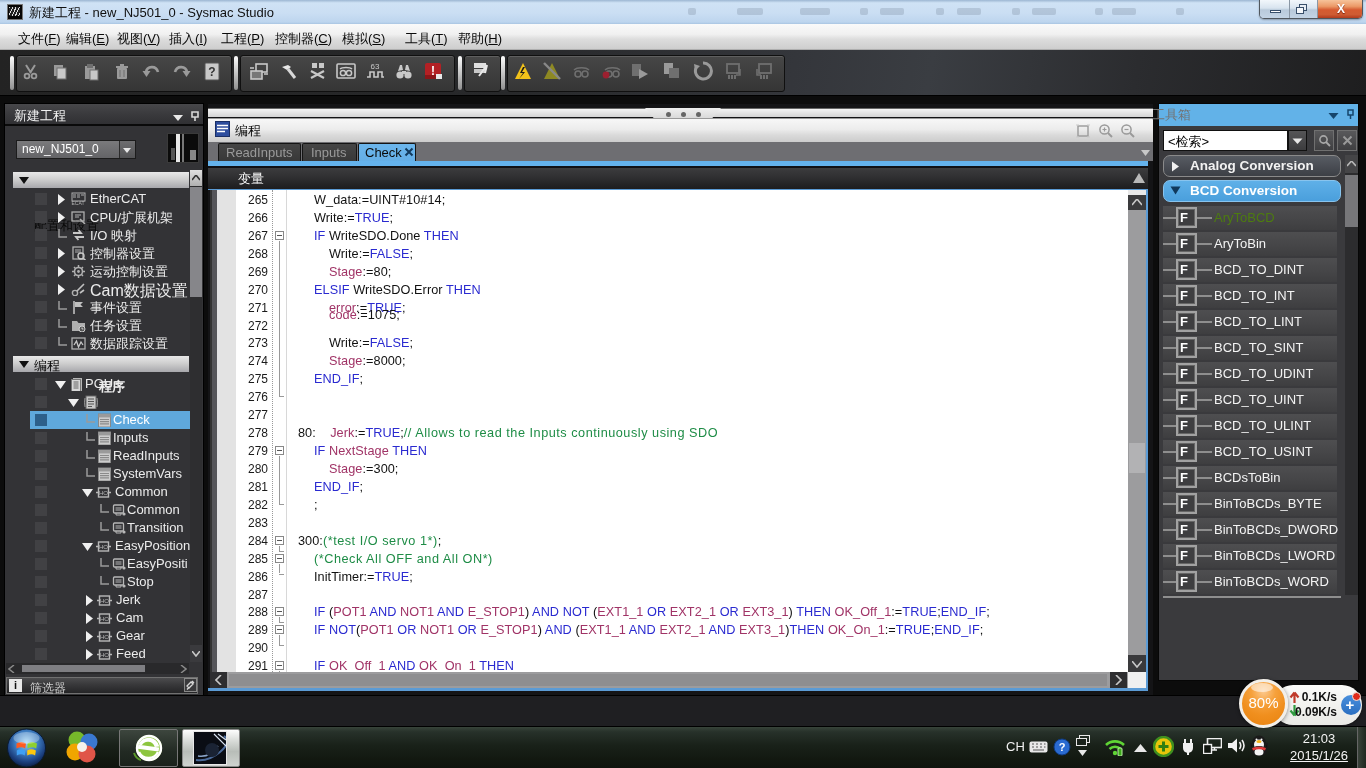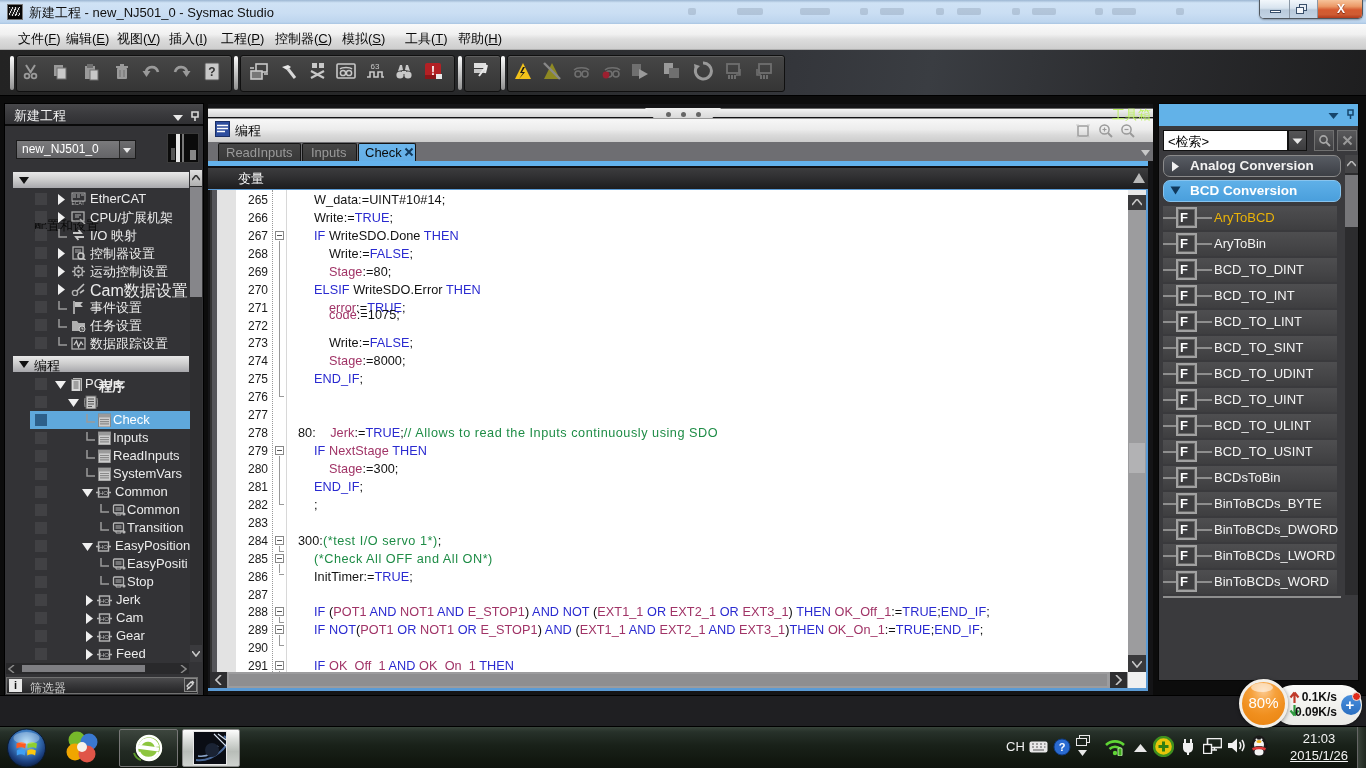--- a/index.html
+++ b/index.html
@@ -627,21 +627,21 @@
 <div class="abs" style="left:1110px;top:672px;width:17px;height:16px;background:#2e2e30;"></div>
 <svg class="abs" style="left:1115px;top:675px" width="7" height="10" viewBox="0 0 7 10">
     <path d="M1 0 L6 5 L1 10" stroke="#c8c8c8" stroke-width="1.6" fill="none"></path>
   </svg>
 <div class="abs" style="left:229px;top:674px;width:878px;height:12px;background:#8e8e90;"></div>
 <div class="abs" style="left:1146px;top:190px;width:2px;height:498px;background:#5b9bd5;"></div>
 <div class="abs" style="left:208px;top:688px;width:940px;height:3px;background:#5b9bd5;"></div>
 <div class="abs" style="left:1128px;top:672px;width:18px;height:16px;background:#f0f0f0;"></div>
 <div class="abs" style="left:1158px;top:103px;width:201px;height:578px;background:#3a3a3d;border:1px solid #060606;"></div>
 <div class="abs" style="left:1159px;top:104px;width:199px;height:22px;background:#62b2e8;"></div>
-<div class="abs" style="left:1112px;top:106px;font-size:13px;color:#bef264;">工具箱</div>
+<div class="abs" style="left:1152px;top:106px;font-size:13px;color:#737373;">工具箱</div>
 <svg class="abs" style="left:1328px;top:112px" width="11" height="8" viewBox="0 0 11 8">
     <path d="M0.5 1 L5.5 7 L10.5 1 Z" fill="#16456b"></path>
   </svg>
 <svg class="abs" style="left:1346px;top:108px" width="9" height="13" viewBox="0 0 9 13">
     <path d="M2 2 h5 v5 h-5 z M4.5 7 v4" stroke="#16456b" stroke-width="1.5" fill="none"></path>
   </svg>
 <div class="abs" style="left:1163px;top:130px;width:125px;height:21px;background:#fff;border:1px solid #111;"></div>
 <div class="abs" style="left:1168px;top:133px;font-size:13px;color:#000;">&lt;检索&gt;</div>
 <div class="abs" style="left:1288px;top:130px;width:19px;height:21px;background:linear-gradient(#555557,#3c3c3e);border:1px solid #111;"></div>
 <svg class="abs" style="left:1292px;top:138px" width="11" height="7" viewBox="0 0 11 7">
@@ -664,21 +664,21 @@
 <div class="abs" style="left:1163px;top:180px;width:178px;height:22px;border-radius:7px;background:linear-gradient(#5fb0e8,#4a9fdc);border:1px solid #88c4ee;"></div>
 <svg class="abs" style="left:1170px;top:186px" width="11" height="9" viewBox="0 0 11 9">
     <path d="M0.5 0.5 H10.5 L5.5 8.5 Z" fill="#10395c"></path>
   </svg>
 <div class="abs" style="left:1190px;top:183px;font-size:13.5px;font-weight:bold;color:#fff;">BCD Conversion</div>
 <div class="abs" style="left:1163px;top:206px;width:174px;height:24px;background:linear-gradient(#4e4e50 0%,#454547 60%,#3e3e40 100%);"></div>
 <div class="abs" style="left:1163px;top:217px;width:14px;height:2px;background:#8e8e8e;"></div>
 <div class="abs" style="left:1176px;top:207px;width:21px;height:21px;border:2px solid #a2a2a2;background:#3e3e40;box-shadow:inset 0 0 0 1px #666;"></div>
 <div class="abs" style="left:1180px;top:210px;width:14px;height:15px;color:#fff;font-weight:bold;font-size:13px;">F</div>
 <div class="abs" style="left:1197px;top:217px;width:15px;height:2px;background:#8e8e8e;"></div>
-<div class="abs" style="left:1214px;top:210px;font-size:13px;color:#eab308;">AryToBCD</div>
+<div class="abs" style="left:1214px;top:210px;font-size:13px;color:#4d7c0f;">AryToBCD</div>
 <div class="abs" style="left:1163px;top:232px;width:174px;height:24px;background:linear-gradient(#4e4e50 0%,#454547 60%,#3e3e40 100%);"></div>
 <div class="abs" style="left:1163px;top:243px;width:14px;height:2px;background:#8e8e8e;"></div>
 <div class="abs" style="left:1176px;top:233px;width:21px;height:21px;border:2px solid #a2a2a2;background:#3e3e40;box-shadow:inset 0 0 0 1px #666;"></div>
 <div class="abs" style="left:1180px;top:236px;width:14px;height:15px;color:#fff;font-weight:bold;font-size:13px;">F</div>
 <div class="abs" style="left:1197px;top:243px;width:15px;height:2px;background:#8e8e8e;"></div>
 <div class="abs" style="left:1214px;top:236px;font-size:13px;color:#f4f4f4;">AryToBin</div>
 <div class="abs" style="left:1163px;top:258px;width:174px;height:24px;background:linear-gradient(#4e4e50 0%,#454547 60%,#3e3e40 100%);"></div>
 <div class="abs" style="left:1163px;top:269px;width:14px;height:2px;background:#8e8e8e;"></div>
 <div class="abs" style="left:1176px;top:259px;width:21px;height:21px;border:2px solid #a2a2a2;background:#3e3e40;box-shadow:inset 0 0 0 1px #666;"></div>
 <div class="abs" style="left:1180px;top:262px;width:14px;height:15px;color:#fff;font-weight:bold;font-size:13px;">F</div>

